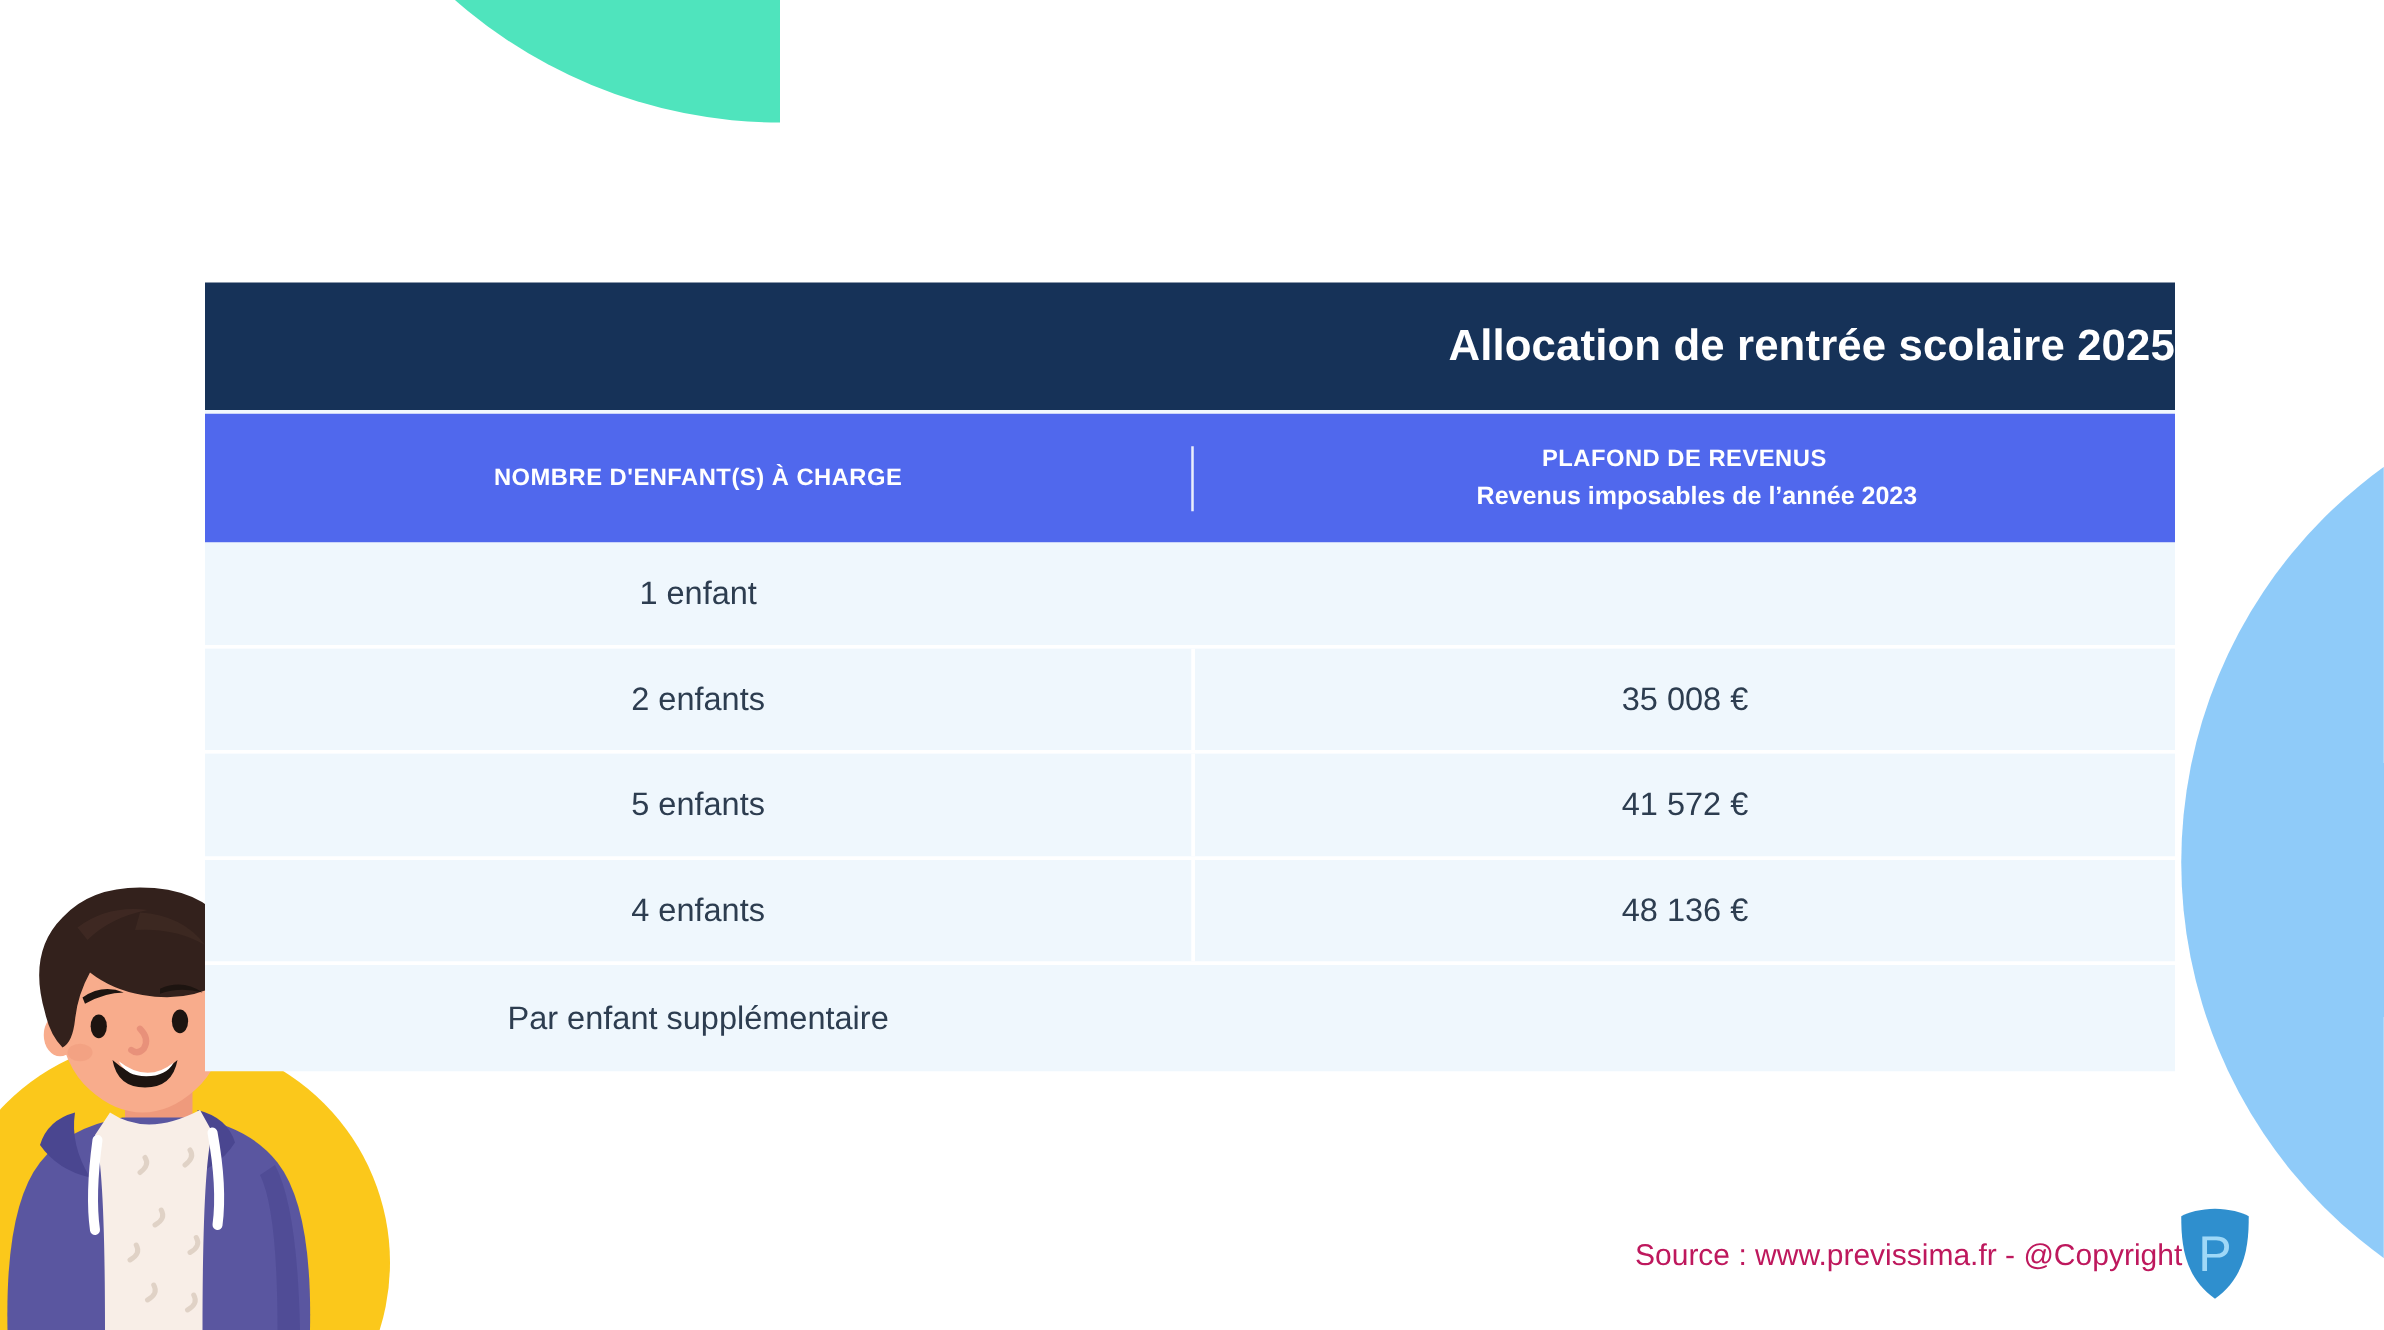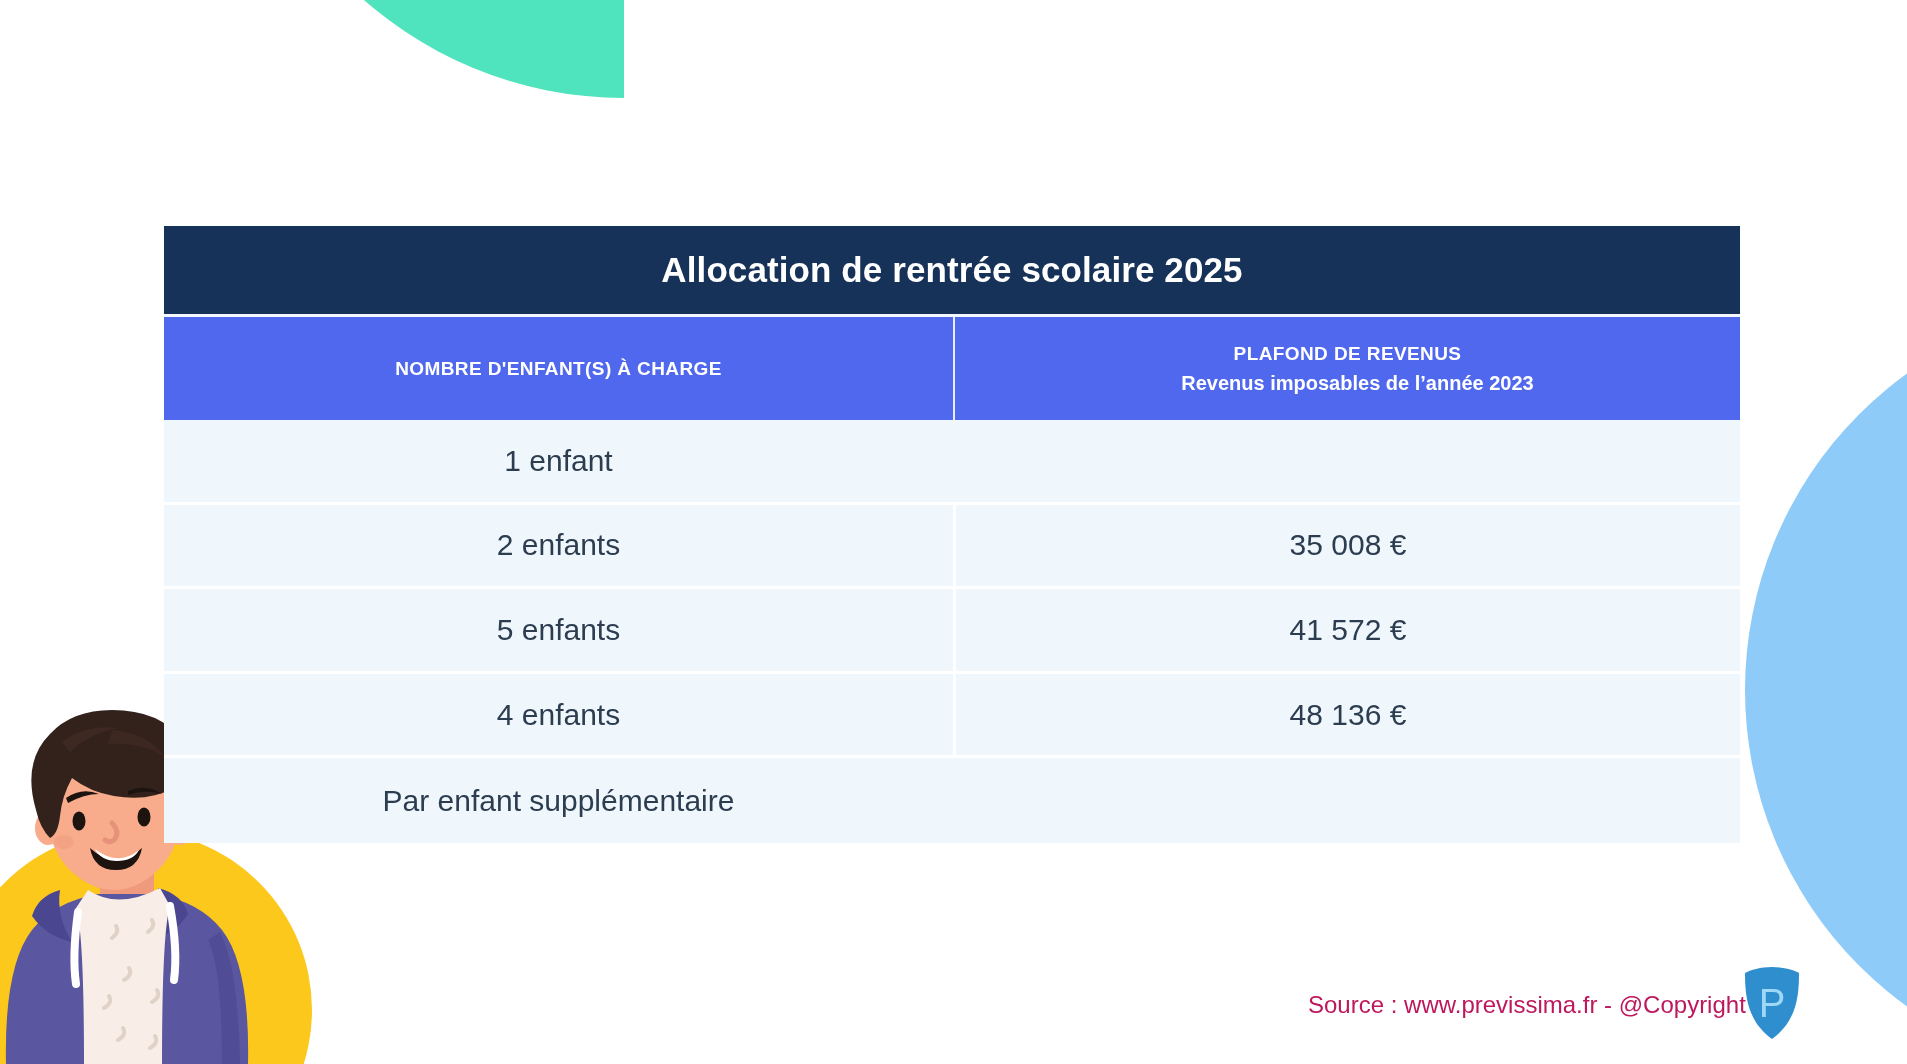--- a/index.html
+++ b/index.html
@@ -39,37 +39,38 @@
   
   #data-table {
     position: absolute;
     left: 164px;
     top: 226px;
     width: 1576px;
     height: 614px;
     box-sizing: border-box;
   }
   #table-title-bar {
-    height: 88px;
+    height: 102px;
     background: #163258;
     display: flex;
     align-items: center;
-    justify-content: center;
+    justify-content: flex-end;
   }
   #table-title {
     color: #ffffff;
     font-size: 35px;
     font-weight: bold;
     letter-spacing: 0.1px;
   }
   #table-header-row {
     height: 103px;
     display: flex;
     background: #5068ed;
     border-top: 3px solid #f2f8fd;
+    align-items: center;
   }
   .header-cell {
     flex: 1 1 0;
     display: flex;
     flex-direction: column;
     align-items: center;
     justify-content: center;
     color: #ffffff;
     text-align: center;
     padding: 0 10px;
@@ -97,21 +98,21 @@
     background: #eff7fd;
     border-bottom: 3px solid #ffffff;
     box-sizing: border-box;
   }
   .table-row:last-child { border-bottom: none; }
   .body-cell {
     display: flex;
     align-items: center;
     justify-content: center;
     color: #2d3d50;
-    font-size: 30px;
+    font-size: 26px;
     box-sizing: border-box;
   }
   .body-cell.left-col { flex: 0 0 789px; }
   .body-cell.right-col {
     flex: 1 1 auto;
     border-left: 3px solid #ffffff;
   }
 
   
   #source-text {

